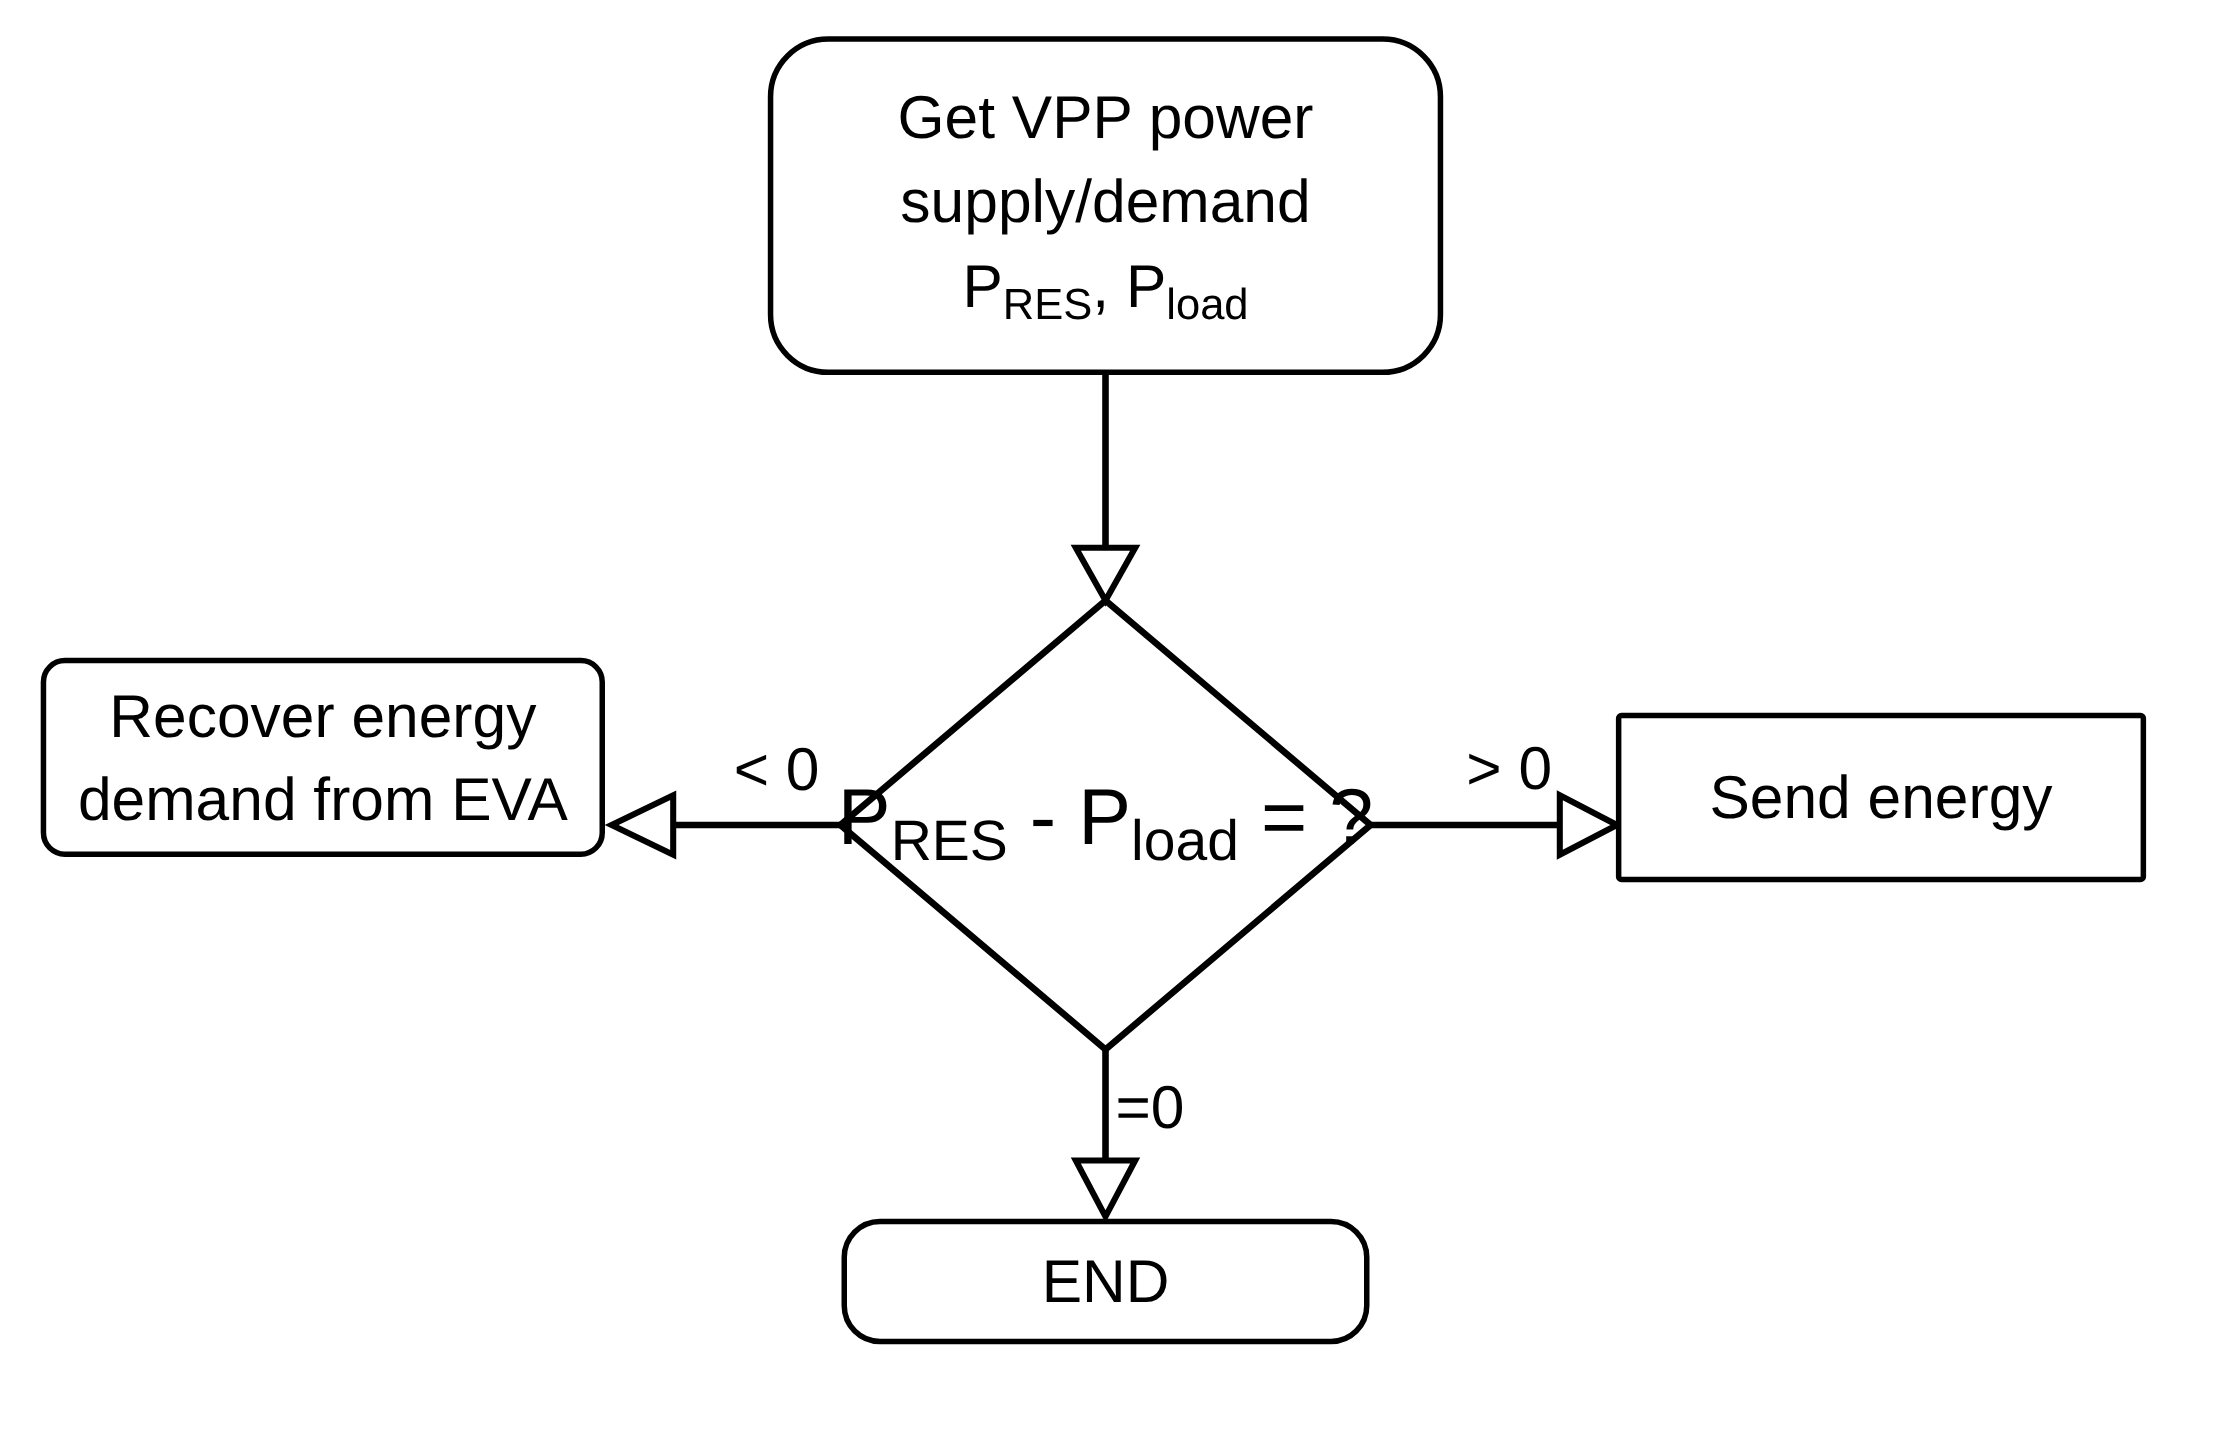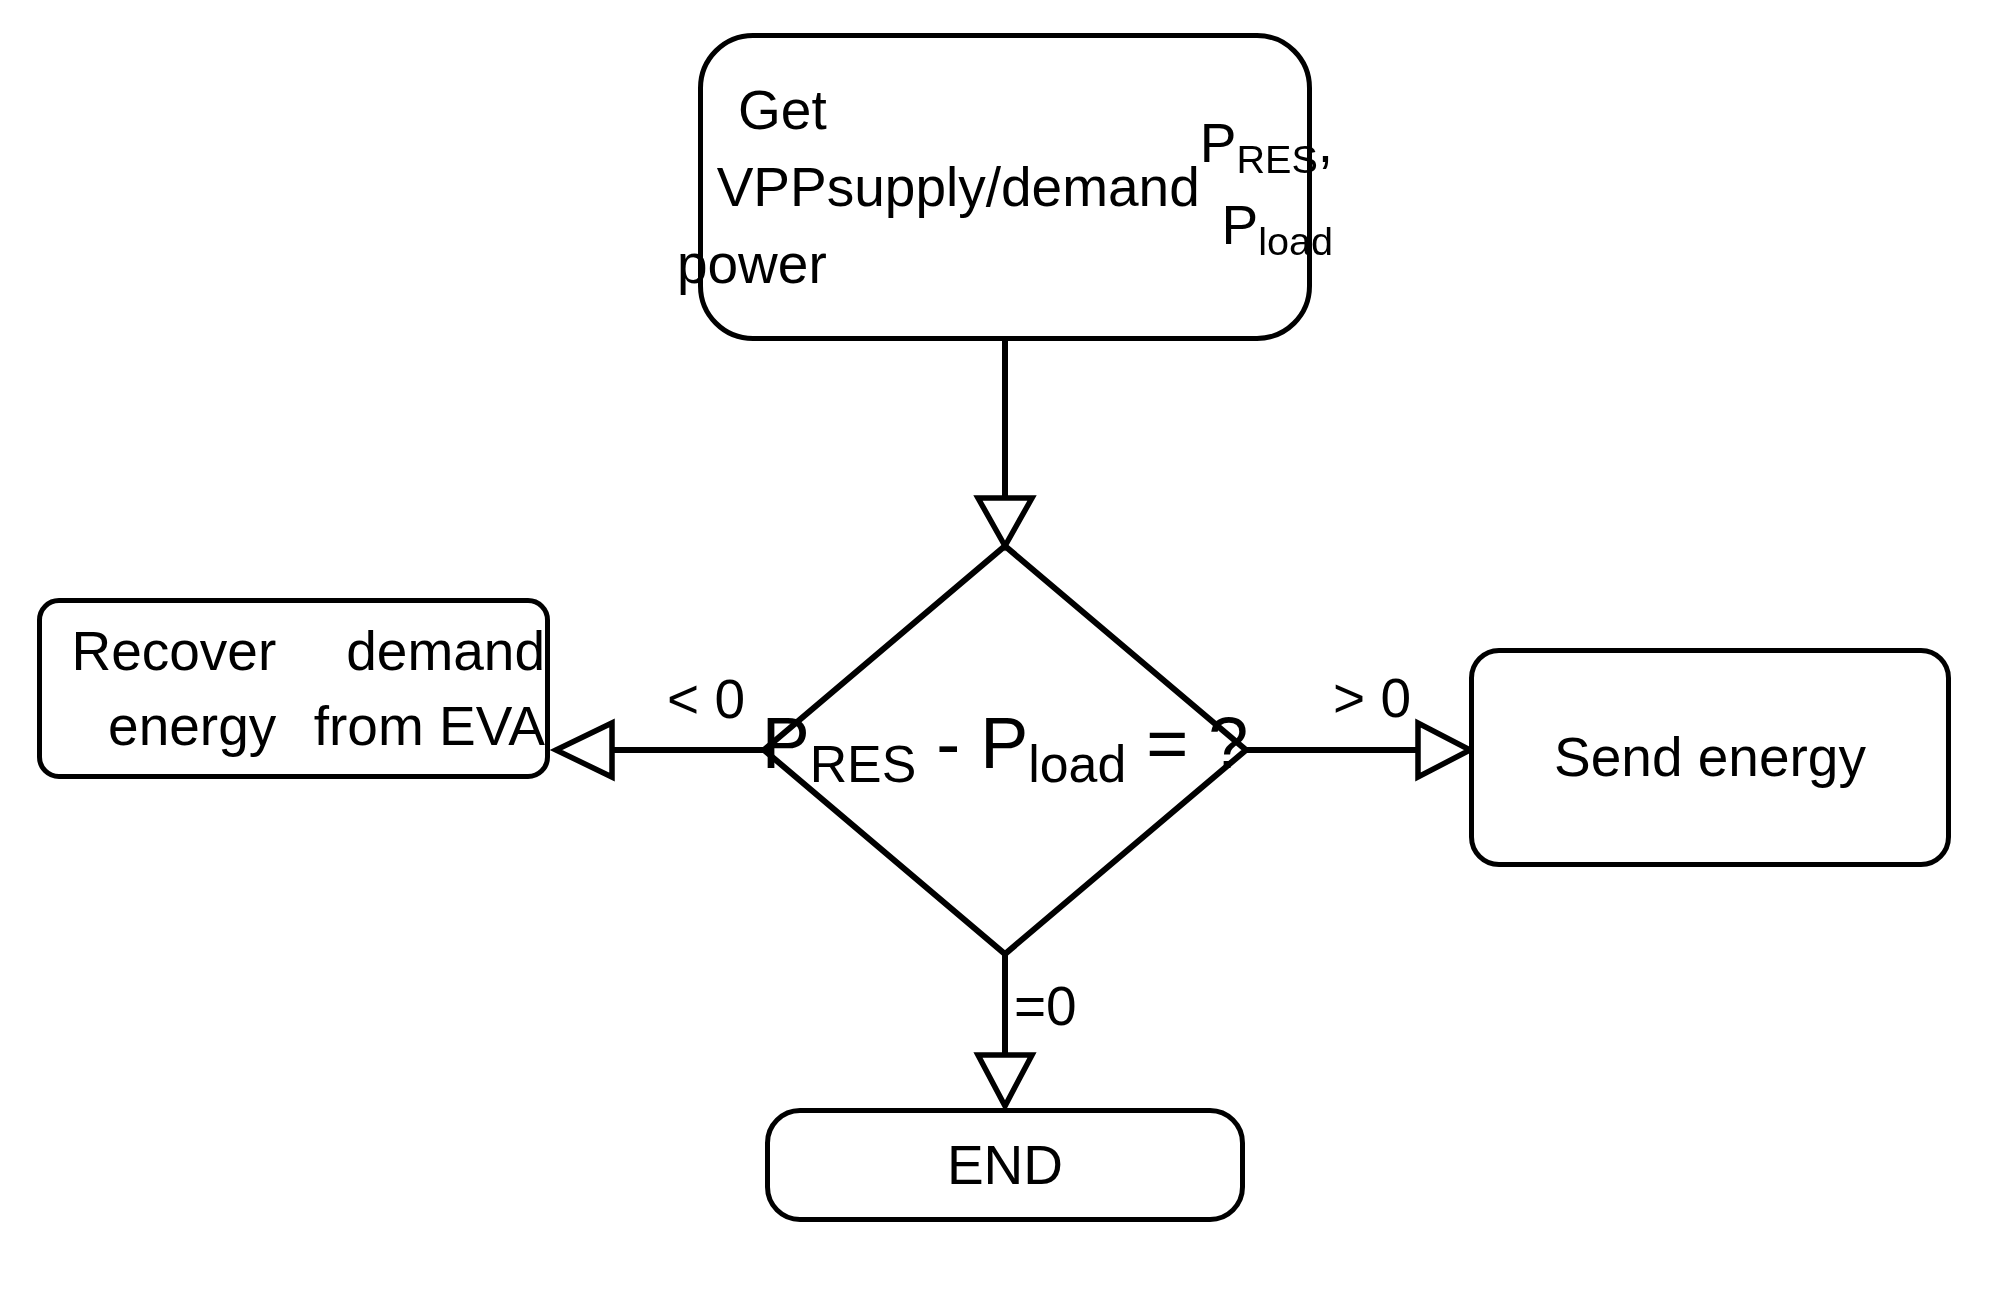--- a/index.html
+++ b/index.html
@@ -43,31 +43,31 @@
     stroke-width: 5.5;
     fill: var(--bg);
     stroke-linejoin: miter;
   }
   .node {
     position: absolute;
     box-sizing: border-box;
     border: 5px solid var(--stroke);
     background: var(--bg);
     display: flex;
-    flex-direction: row;
+    flex-direction: column;
     align-items: center;
     justify-content: center;
     text-align: right;
     font-size: 55px;
     line-height: 1.4;
     color: var(--text);
   }
   .node-start   { left: 698px;  top: 33px;   width: 614px; height: 308px; border-radius: 55px; }
   .node-recover { left: 37px;   top: 598px;  width: 513px; height: 181px; border-radius: 22px; line-height: 1.36; }
-  .node-send    { left: 1469px; top: 648px;  width: 482px; height: 219px; border-radius: 30px; line-height: 1.36; }
+  .node-send    { left: 1469px; top: 648px;  width: 482px; height: 154px; border-radius: 5px; line-height: 1.36; }
   .node-end     { left: 765px;  top: 1108px; width: 480px; height: 114px; border-radius: 35px; }
   .decision-text {
     position: absolute;
     left: 1005px;
     top: 748px;
     transform: translate(-50%, -50%);
     white-space: nowrap;
     font-size: 72px;
     text-align: center;
   }

